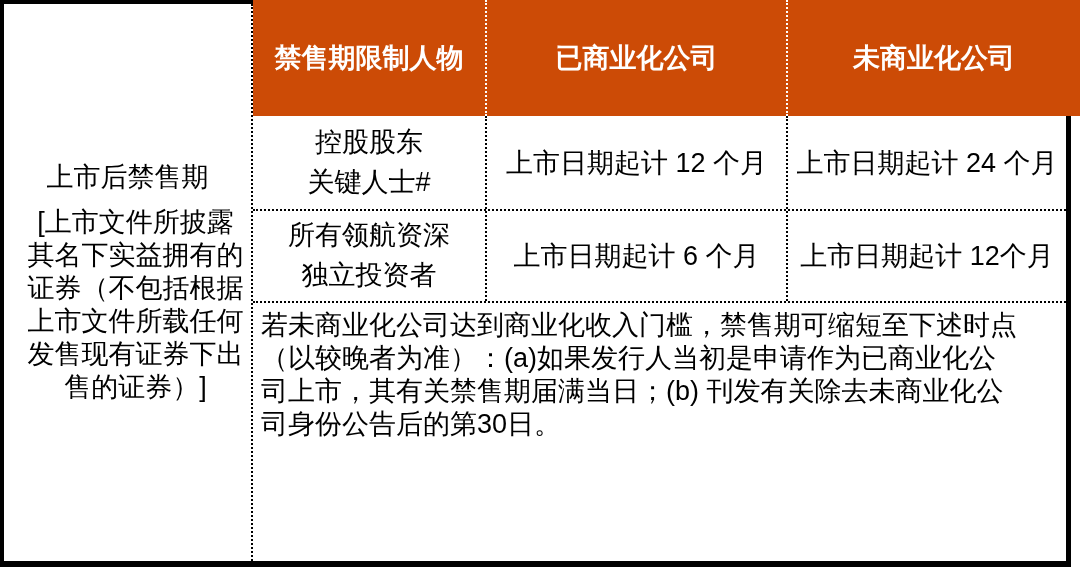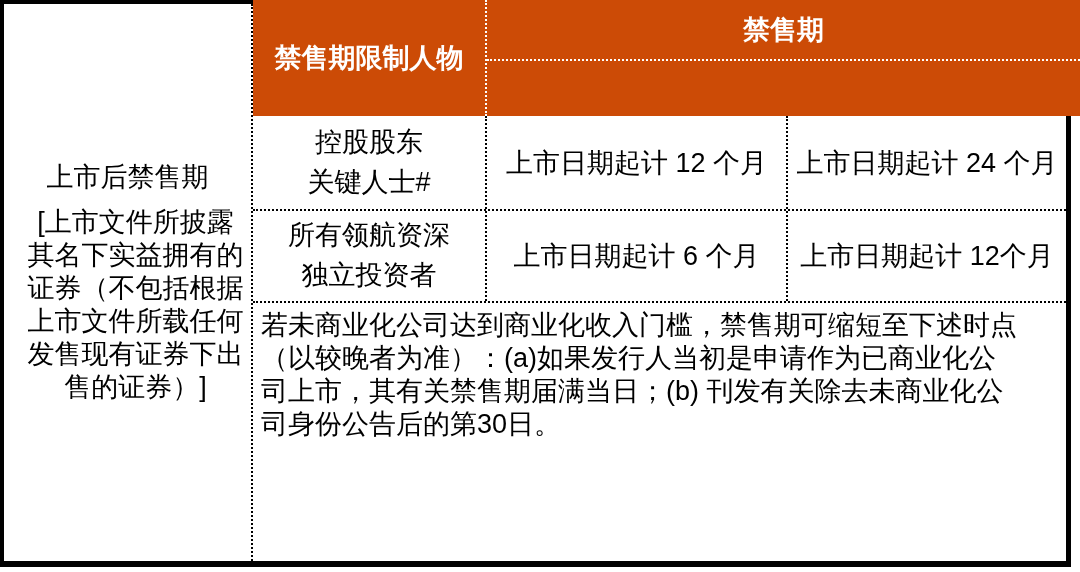--- a/index.html
+++ b/index.html
@@ -81,21 +81,24 @@
 上市文件所载任何
 发售现有证券下出
 售的证券）]</div>
   </div>
 
   <div class="right-col">
 
     <div class="hdr">
       <div class="hdr-person">禁售期限制人物</div>
       <div class="hdr-right">
-        <div class="hdr-period">禁售期</div>
+        <div class="hdr-sub">
+          <div class="hdr-comm">已商业化公司</div>
+          <div class="hdr-pre">未商业化公司</div>
+        </div>
       </div>
     </div>
 
     <div class="data-row row1">
       <div class="cell cell-person">控股股东
 关键人士#</div>
       <div class="cell cell-mid">上市日期起计 12 个月</div>
       <div class="cell cell-last">上市日期起计 24 个月</div>
     </div>
 

